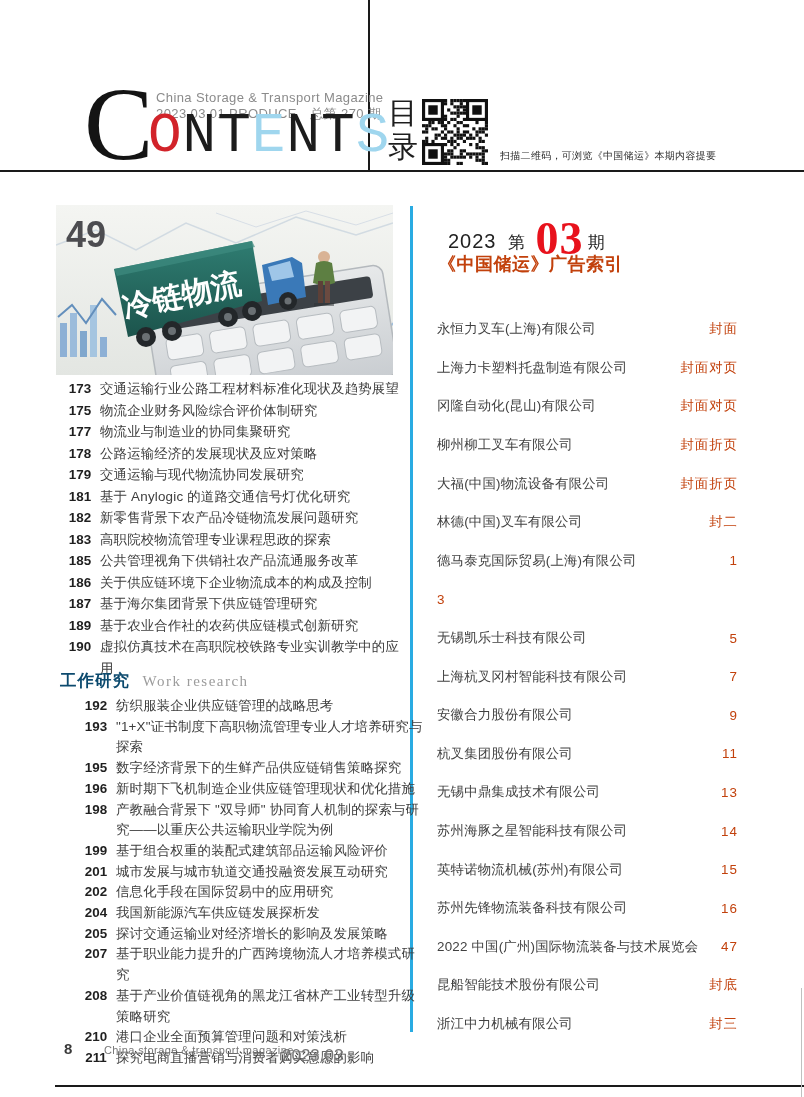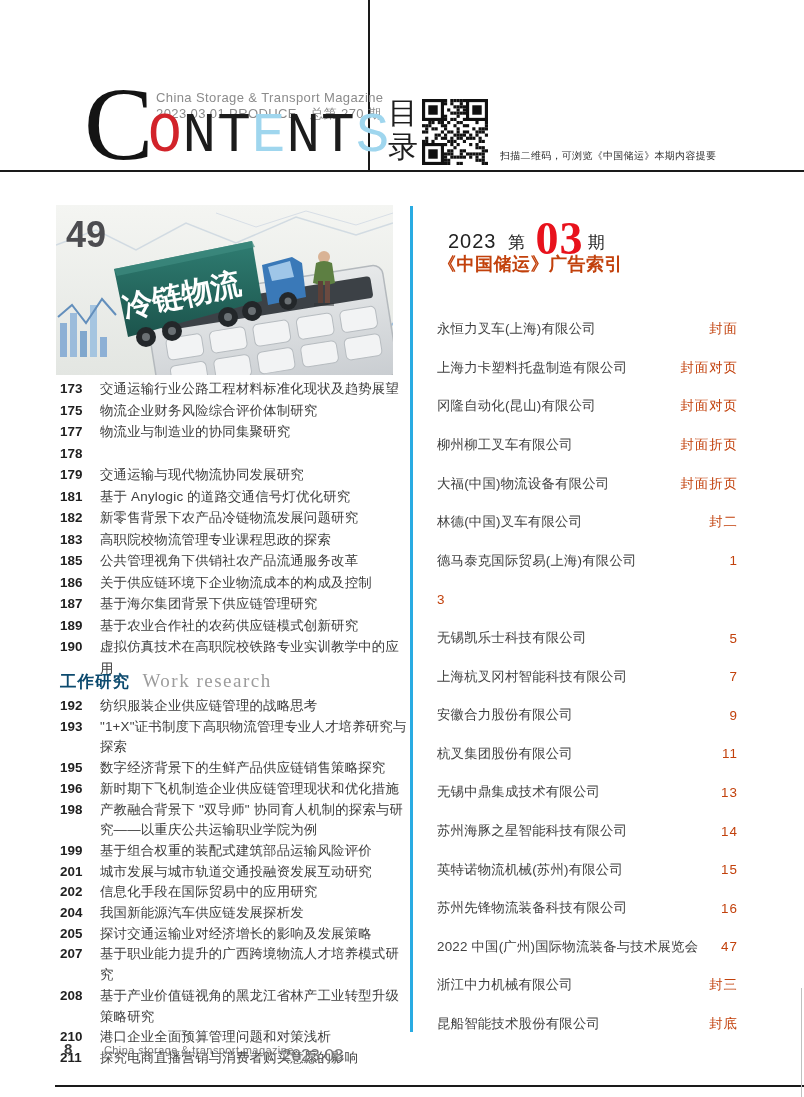--- a/index.html
+++ b/index.html
@@ -28,29 +28,29 @@
   
   .mid-divider{position:absolute;left:410px;top:206px;width:3px;height:826px;background:#29abe2;}
 
   
   .feature{position:absolute;left:56px;top:205px;width:337px;height:170px;overflow:hidden;}
   .feature svg{display:block;}
 
   
   .toc-list{position:absolute;left:56px;width:352px;}
   #toc-list-1{top:378px;}
-  #toc-list-2{top:696px;}
+  #toc-list-2{top:696px;margin-left:16px;}
   .toc-row{display:flex;font-size:13.4px;line-height:21.5px;}
   #toc-list-2 .toc-row{line-height:20.7px;}
-  .toc-page{width:44px;flex:0 0 44px;font-weight:bold;color:#1f1f1f;padding-left:4px;box-sizing:border-box;}
+  .toc-page{width:44px;flex:0 0 44px;font-weight:bold;color:#1f1f1f;padding-left:4px;box-sizing:border-box;text-align:center;}
   .toc-title{flex:1;color:#3d3d3d;letter-spacing:.2px;}
 
   .section-hdr{position:absolute;left:60px;top:670px;white-space:nowrap;}
   .section-cn{font-size:16.5px;font-weight:bold;color:#0c4a6e;letter-spacing:1px;}
-  .section-en{font-family:"Liberation Serif",serif;font-size:19px;color:#9c9c9c;letter-spacing:1.5px;margin-left:8px;}
+  .section-en{font-family:"Liberation Serif",serif;font-size:15px;color:#9c9c9c;letter-spacing:1.5px;margin-left:8px;}
 
   
   .issue-line{position:absolute;left:448px;top:212px;white-space:nowrap;}
   .issue-line .yr{font-size:20px;color:#222;letter-spacing:1px;vertical-align:baseline;}
   .issue-line .zh{font-size:17px;color:#222;margin-left:7px;vertical-align:baseline;}
   .issue-line .big-no{font-family:"Liberation Serif",serif;font-weight:bold;font-size:46px;
                       color:#e8121c;vertical-align:-6px;margin-left:6px;letter-spacing:1px;}
   .issue-line .qi{font-size:17px;color:#222;vertical-align:baseline;}
   .ad-title{position:absolute;left:438px;top:252px;font-size:18px;font-weight:bold;
             color:#c2410c;letter-spacing:.5px;white-space:nowrap;}
@@ -332,20 +332,21 @@
       <div class="toc-row">
         <span class="toc-page">175</span>
         <span class="toc-title">物流企业财务风险综合评价体制研究</span>
       </div>
       <div class="toc-row">
         <span class="toc-page">177</span>
         <span class="toc-title">物流业与制造业的协同集聚研究</span>
       </div>
       <div class="toc-row">
         <span class="toc-page">178</span>
+        <span class="toc-title">公路运输经济的发展现状及应对策略</span>
       </div>
       <div class="toc-row">
         <span class="toc-page">179</span>
         <span class="toc-title">交通运输与现代物流协同发展研究</span>
       </div>
       <div class="toc-row">
         <span class="toc-page">181</span>
         <span class="toc-title">基于 Anylogic 的道路交通信号灯优化研究</span>
       </div>
       <div class="toc-row">
@@ -513,26 +514,26 @@
       </div>
       <div class="ad-row">
         <span class="ad-name">苏州先锋物流装备科技有限公司</span>
         <span class="ad-page">16</span>
       </div>
       <div class="ad-row">
         <span class="ad-name">2022 中国(广州)国际物流装备与技术展览会</span>
         <span class="ad-page">47</span>
       </div>
       <div class="ad-row">
+        <span class="ad-name">昆船智能技术股份有限公司</span>
+        <span class="ad-page">封底</span>
+      </div>
+      <div class="ad-row">
         <span class="ad-name">浙江中力机械有限公司</span>
         <span class="ad-page">封三</span>
-      </div>
-      <div class="ad-row">
-        <span class="ad-name">昆船智能技术股份有限公司</span>
-        <span class="ad-page">封底</span>
       </div>
     </div>
 
   <div class="foot-num">8</div>
   <div class="foot-mag">China storage &amp; transport magazine</div>
   <div class="foot-issue">2023.03</div>
   <div class="foot-rule"></div>
   <div class="edge-vline"></div>
 
 </div>

